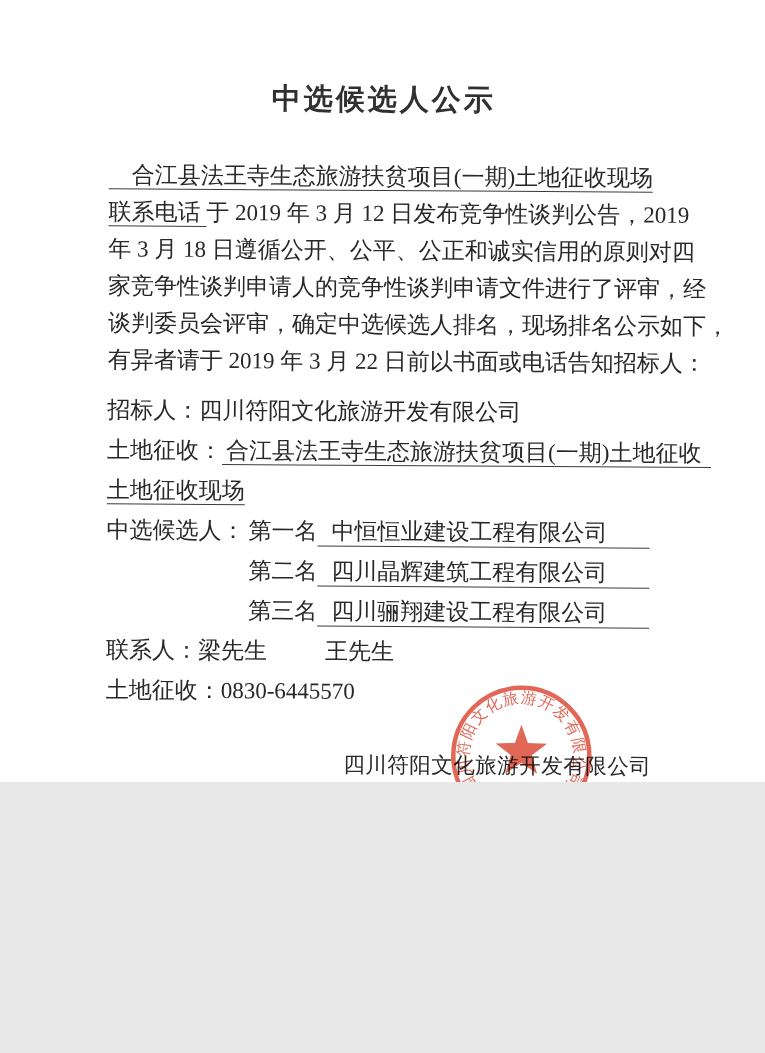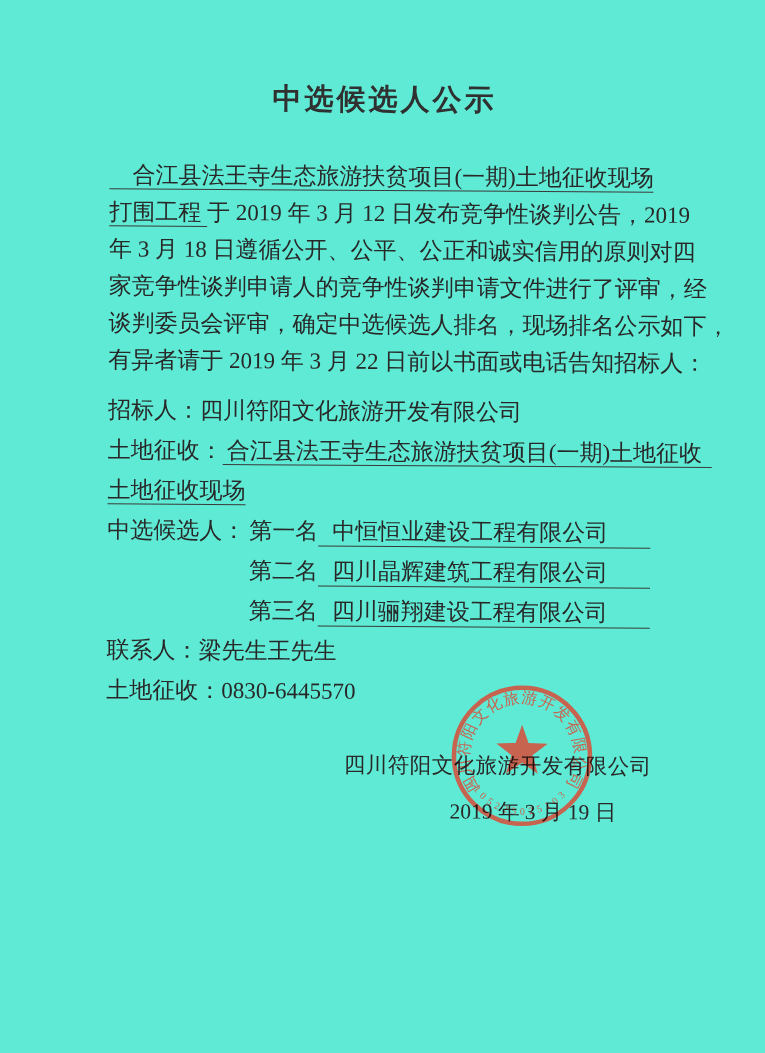--- a/index.html
+++ b/index.html
@@ -1,20 +1,20 @@
 <!DOCTYPE html>
 <html><head>
 <meta charset="utf-8">
 <style>
   html,body{margin:0;padding:0;background:#e8e8e8;}
   .page{
     position:relative;
-    width:765px;height:1053px;
+    width:765px;height:782px;
     margin:0 auto;
-    background:#5eead4;
+    background:#ffffff;
     overflow:hidden;
     font-family:"Liberation Serif","DejaVu Serif",serif;
     color:#282828;
   }
   .doc{
     position:absolute;inset:0;
     transform:rotate(0.35deg);
     transform-origin:50% 40%;
   }
   h1.title{
@@ -46,21 +46,21 @@
     border-bottom:1.5px solid #3a3a3a;
     padding-bottom:1px;
   }
   .proj-val{padding-left:4px;padding-right:10px;}
   .cand-label{display:inline-block;width:142px;font-family:Liberation Serif, serif;}
   .cand-rank{display:inline-block;text-align:center;}
   .cand-name{
     border-bottom:1.5px solid #3a3a3a;
     padding:0 42px 2px 14px;
   }
-  .person-1{}
+  .person-1{margin-right:58px;}
   .signature{
     position:absolute;left:346px;top:750px;
     font-size:21.5px;letter-spacing:.5px;
     white-space:pre;
   }
   .sig-date{
     position:absolute;left:452px;top:796px;
     font-size:21.5px;
     white-space:pre;
   }
@@ -75,21 +75,21 @@
 </head>
 <body>
 
 <div class="page">
   <div class="doc">
 
     <h1 class="title">中选候选人公示</h1>
 
     <div class="para" id="paragraph">
         <div class="para-line"><span class="u">　合江县法王寺生态旅游扶贫项目(一期)土地征收现场</span></div>
-        <div class="para-line"><span class="u">打围工程 </span><span>于 2019 年 3 月 12 日发布竞争性谈判公告，2019</span></div>
+        <div class="para-line"><span class="u">联系电话 </span><span>于 2019 年 3 月 12 日发布竞争性谈判公告，2019</span></div>
         <div class="para-line"><span>年 3 月 18 日遵循公开、公平、公正和诚实信用的原则对四</span></div>
         <div class="para-line"><span>家竞争性谈判申请人的竞争性谈判申请文件进行了评审，经</span></div>
         <div class="para-line"><span>谈判委员会评审，确定中选候选人排名，现场排名公示如下，</span></div>
         <div class="para-line"><span>有异者请于 2019 年 3 月 22 日前以书面或电话告知招标人：</span></div>
       </div>
 
     <div class="info">
       <div class="line"><span>招标人：</span><span>四川符阳文化旅游开发有限公司</span></div>
 
       <div class="line"><span>土地征收：</span><span class="u proj-val">合江县法王寺生态旅游扶贫项目(一期)土地征收</span></div>

